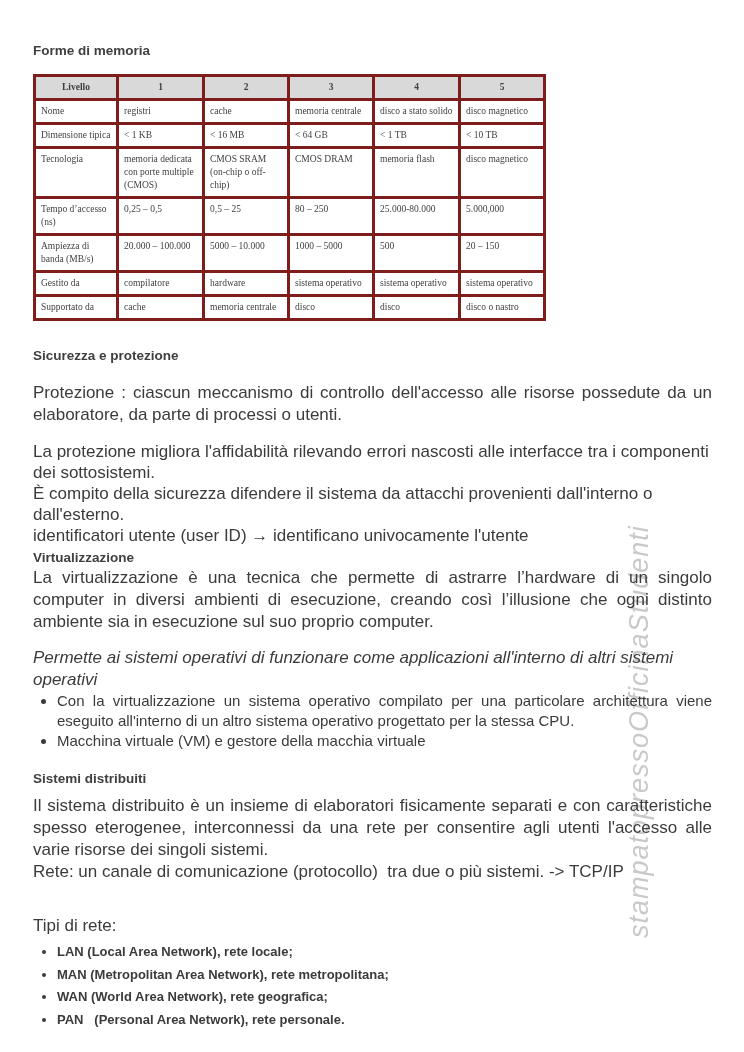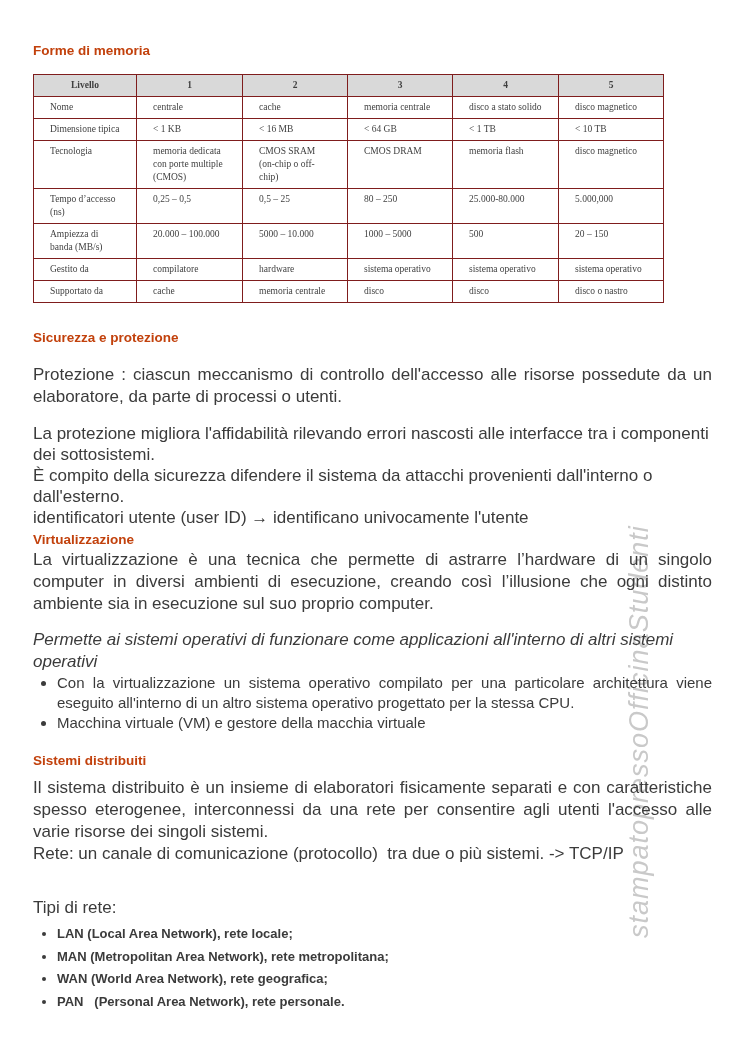--- a/index.html
+++ b/index.html
@@ -22,39 +22,39 @@
     letter-spacing:1px;
     color:#c9c9c9;
     z-index:0;
     white-space:nowrap;
   }
   .content{
     position:absolute;left:33px;top:0;width:679px;z-index:1;
   }
   h2{
     font-size:13.5px;line-height:17px;margin:0;
-    font-weight:700;color:#c2410c;
+    font-weight:700;color:#404040;
   }
   #h-forme{margin-top:42px;}
   p{font-size:17px;line-height:22px;margin:0;}
   .just{text-align:justify;}
   .pre{white-space:pre-wrap;}
   
   table.mem{
     margin-top:15px;
     border-collapse:collapse;
     table-layout:fixed;
     width:432px;
     font-family:"Liberation Serif", serif;
     font-size:9.5px;
     color:#3f3f3f;
   }
   table.mem th, table.mem td{
-    border:1px solid #7f1d1d;
-    padding:4px 16px;
+    border:3px solid #7f1d1d;
+    padding:4px 5px;
     vertical-align:top;
     line-height:13px;
     text-align:left;
     overflow:hidden;
   }
   table.mem th{
     background:#d9d9d9;
     font-weight:700;
     text-align:center;
   }
@@ -93,21 +93,21 @@
           <th class="c1">1</th>
           <th class="c2">2</th>
           <th class="c3">3</th>
           <th class="c4">4</th>
           <th class="c5">5</th>
         </tr>
       </thead>
       <tbody>
         <tr>
           <td>Nome</td>
-          <td>centrale</td>
+          <td>registri</td>
           <td>cache</td>
           <td>memoria centrale</td>
           <td>disco a stato solido</td>
           <td>disco magnetico</td>
         </tr>
         <tr>
           <td>Dimensione tipica</td>
           <td>&lt; 1 KB</td>
           <td>&lt; 16 MB</td>
           <td>&lt; 64 GB</td>

